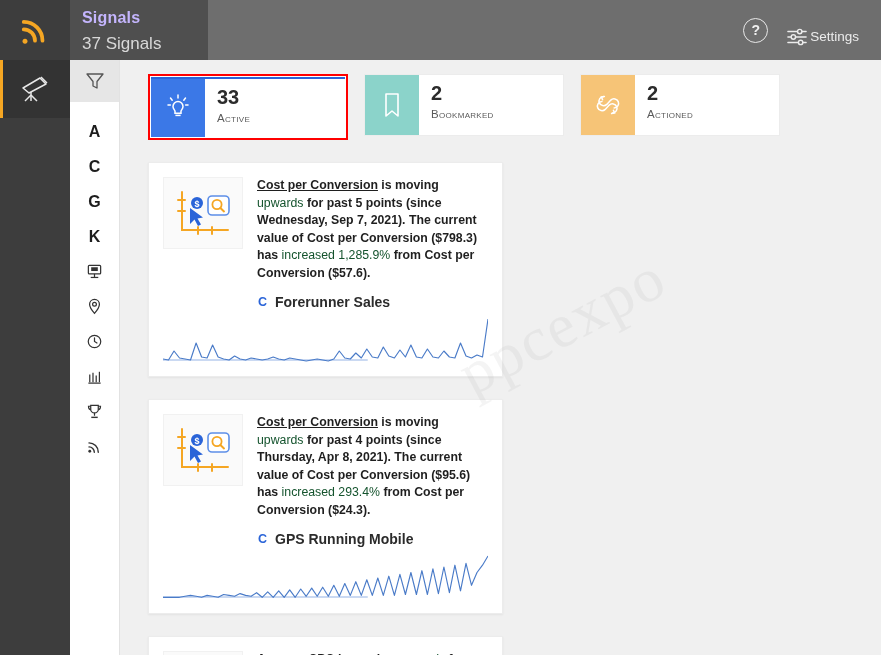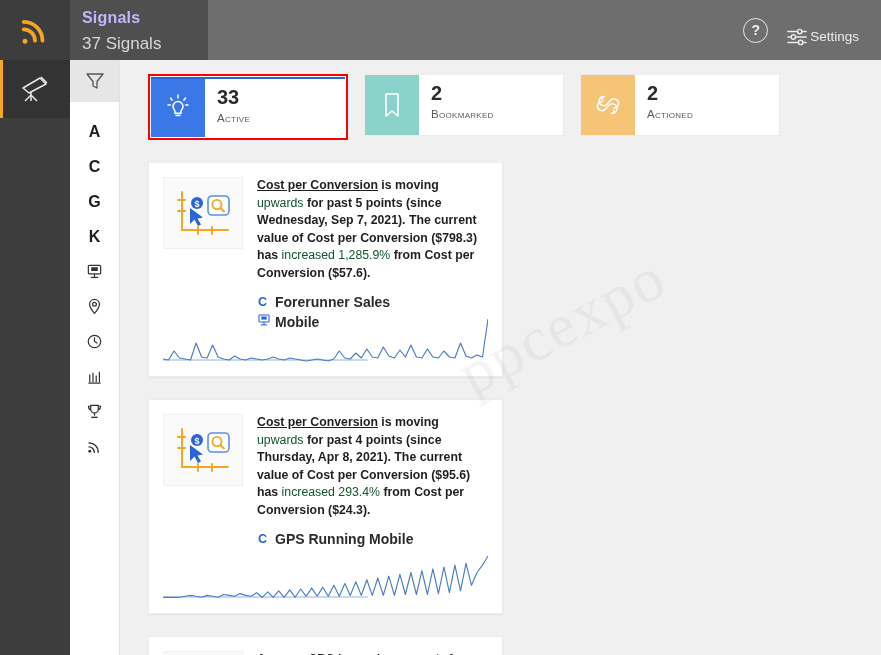--- a/index.html
+++ b/index.html
@@ -273,29 +273,20 @@
       <line x1="48.4" y1="22" x2="52" y2="25.4" stroke="#f5a623" stroke-width="2" stroke-linecap="round"></line>
     </svg>
             </div>
       <div class="sig-body">
         <div class="sig-text"><span class="metric">Cost per Conversion</span><span class="norm"> is moving </span><span class="up">upwards</span><span class="norm"> for past 5 points (since Wednesday, Sep 7, 2021). The current value of Cost per Conversion ($798.3) has </span><span class="up">increased 1,285.9%</span><span class="norm"> from Cost per Conversion ($57.6).</span></div>
         <div class="meta">
                 <div class="meta-row">
                   <span class="meta-badge" style="color:#2a64d8">C</span>
       <span class="meta-label">Forerunner Sales</span>
                 </div>
-                <div class="meta-row">
-                  <span class="meta-badge"><svg width="14" height="14" viewBox="0 0 18 18">
-      <rect x="2.5" y="2.5" width="13" height="9" rx="1" fill="none" stroke="#2a64d8" stroke-width="1.4"></rect>
-      <rect x="5.5" y="4.5" width="7" height="4" fill="#2a64d8"></rect>
-      <line x1="9" y1="11.5" x2="9" y2="15" stroke="#2a64d8" stroke-width="1.4"></line>
-      <line x1="5" y1="15.3" x2="13" y2="15.3" stroke="#2a64d8" stroke-width="1.4"></line>
-                    </svg></span>
-      <span class="meta-label">Mobile</span>
-                </div>
               </div>
       </div>
     </div>
     <div class="spark"><svg viewBox="0 0 325 52" width="325" height="52">
     <line x1="0" y1="46" x2="204.75" y2="46" stroke="#b9cdee" stroke-width="1.4"></line>
     <path d="M0.0 45.0 L5.5 46.0 L11.0 37.0 L16.5 44.0 L22.0 45.0 L27.5 46.0 L33.1 29.0 L38.6 43.0 L44.1 44.0 L49.6 31.0 L55.1 43.0 L60.6 45.0 L66.1 46.0 L71.6 42.0 L77.1 45.0 L82.6 46.0 L88.1 44.0 L93.6 45.0 L99.2 46.0 L104.7 45.0 L110.2 43.0 L115.7 45.0 L121.2 46.0 L126.7 44.0 L132.2 45.0 L137.7 46.0 L143.2 47.0 L148.7 46.0 L154.2 45.0 L159.7 46.0 L165.3 47.0 L170.8 45.0 L176.3 37.0 L181.8 44.0 L187.3 45.0 L192.8 39.0 L198.3 44.0 L203.8 35.0 L209.3 43.0 L214.8 44.0 L220.3 33.0 L225.8 42.0 L231.4 44.0 L236.9 36.0 L242.4 43.0 L247.9 31.0 L253.4 43.0 L258.9 44.0 L264.4 35.0 L269.9 43.0 L275.4 44.0 L280.9 37.0 L286.4 43.0 L291.9 44.0 L297.5 29.0 L303.0 42.0 L308.5 44.0 L314.0 41.0 L319.5 43.0 L325.0 5.0" fill="none" stroke="#4a7bc8" stroke-width="1.15" stroke-linejoin="round"></path>
             </svg></div>
         </div>
         <div class="sigcard">
     <div class="sig-top">

